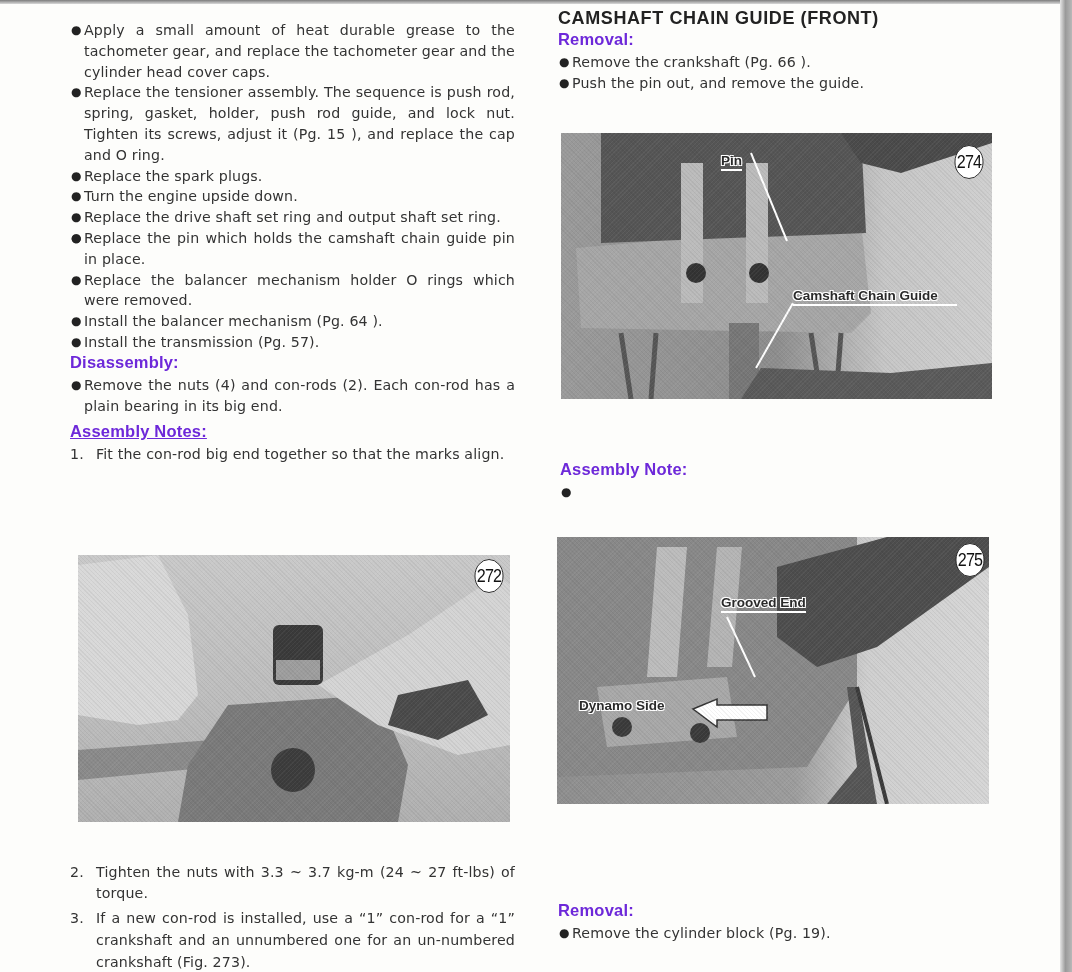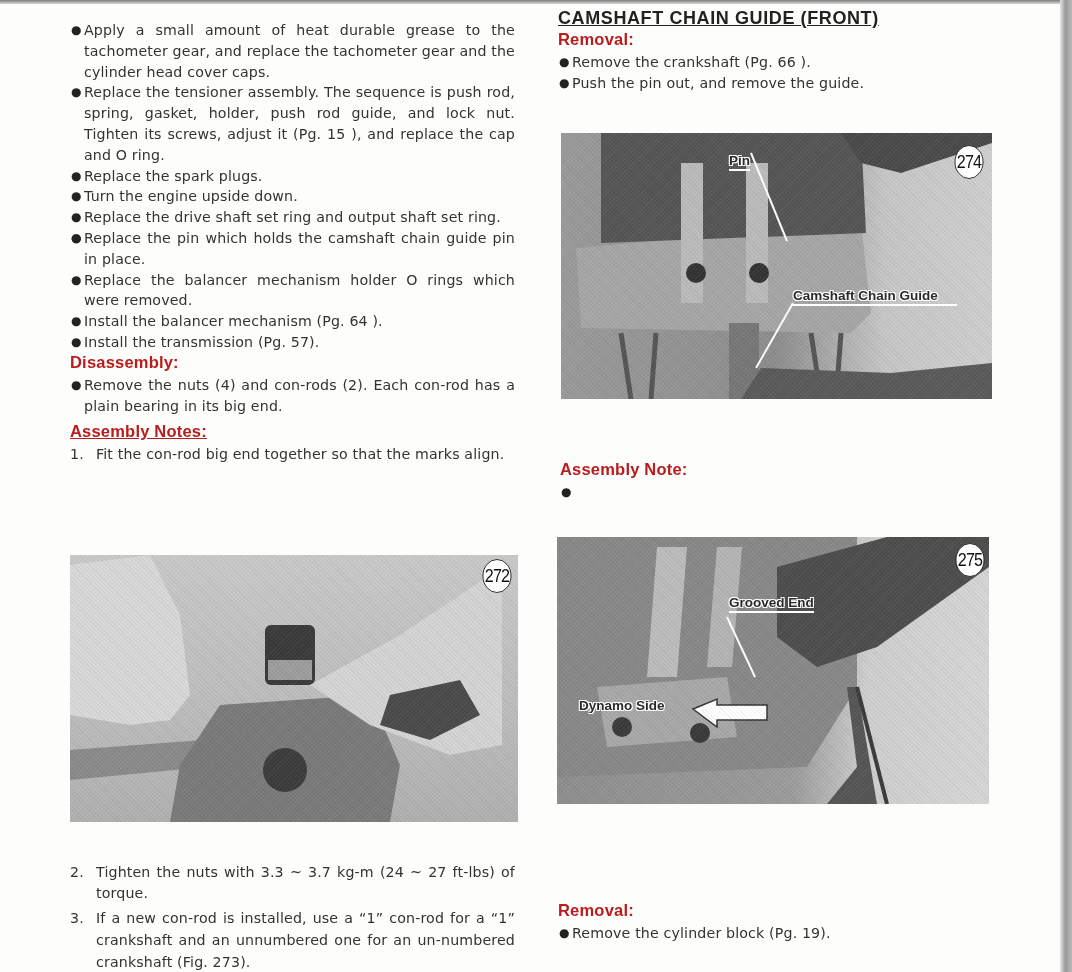--- a/index.html
+++ b/index.html
@@ -28,25 +28,25 @@
     }
     .bullet { position: relative; padding-left: 14px; text-align: justify; }
     .bullet .dot {
       position: absolute; left: 1px; top: 0; font-size: 12px; color: #222;
     }
     .num { position: relative; padding-left: 26px; text-align: justify; }
     .num .n { position: absolute; left: 0; top: 0; }
 
     .heading {
       font-family: "Liberation Sans", sans-serif; font-weight: bold;
-      font-size: 16.5px; color: #b91c1c; letter-spacing: 0.2px;
+      font-size: 16.5px; color: #6d28d9; letter-spacing: 0.2px;
     }
     .big-heading {
       font-family: "Liberation Sans", sans-serif; font-weight: bold;
-      font-size: 18px; color: #222; letter-spacing: 0.6px; text-decoration: underline;
+      font-size: 18px; color: #222; letter-spacing: 0.6px;
     }
 
     .photo {
       position: absolute; overflow: hidden;
       background: #bdbdbd;
     }
     .photo .grain {
       position: absolute; inset: 0;
       background-image: repeating-linear-gradient(45deg, rgba(0,0,0,0.05) 0 1px, transparent 1px 3px),
                         repeating-linear-gradient(-45deg, rgba(255,255,255,0.05) 0 1px, transparent 1px 3px);
@@ -92,21 +92,21 @@
       <div class="txt bullet"><span class="dot">●</span><span>Remove the nuts (4) and con-rods (2).  Each con-rod has a plain bearing in its big end.</span></div>
     </div>
 
   <div class="heading" style="margin-top:6px;text-decoration:underline;">Assembly Notes:</div>
   <div class="txt num" style="margin-top:3px;">
     <span class="n">1.</span>
     <span>Fit the con-rod big end together so that the marks align.</span>
   </div>
 </div>
 
-<div class="photo" style="left:70px; top:555px; width:432px; height:267px; background:linear-gradient(180deg,#c9c9c9 0%,#bcbcbc 60%,#b0b0b0 100%);padding-left:16px;">
+<div class="photo" style="left:78px; top:555px; width:432px; height:267px; background:linear-gradient(180deg,#c9c9c9 0%,#bcbcbc 60%,#b0b0b0 100%);">
   <svg width="432" height="267" style="position:absolute;left:0;top:0">
     <path d="M0 10 L80 0 L110 60 L120 140 L100 165 L60 170 L0 160 Z" fill="#d8d8d8"></path>
     <path d="M0 195 L200 180 L210 205 L0 225 Z" fill="#8a8a8a"></path>
     <rect x="195" y="70" width="50" height="60" rx="6" fill="#3a3a3a"></rect>
     <rect x="198" y="105" width="44" height="20" fill="#9d9d9d"></rect>
     <path d="M150 150 L300 140 L330 210 L320 267 L100 267 L110 210 Z" fill="#7a7a7a"></path>
     <circle cx="215" cy="215" r="22" fill="#3c3c3c"></circle>
     <path d="M240 130 L330 80 L420 20 L432 30 L432 190 L380 200 L300 170 Z" fill="#d4d4d4"></path>
     <path d="M320 140 L390 125 L410 160 L360 185 L310 170 Z" fill="#4a4a4a"></path>
   </svg>
@@ -143,21 +143,21 @@
     <circle cx="135" cy="140" r="10" fill="#333"></circle>
     <circle cx="198" cy="140" r="10" fill="#333"></circle>
     <path d="M60 200 L70 266 M95 200 L90 266 M250 200 L260 266 M280 200 L275 266" stroke="#555" stroke-width="5"></path>
     <rect x="168" y="190" width="30" height="76" fill="#777"></rect>
     <path d="M280 0 L431 0 L431 10 L340 40 L300 30 Z" fill="#4a4a4a"></path>
     <path d="M200 235 L330 240 L431 230 L431 266 L180 266 Z" fill="#5a5a5a"></path>
     <path d="M190 20 L226 108" stroke="#fff" stroke-width="2"></path>
     <path d="M232 170 L195 235" stroke="#fff" stroke-width="2"></path>
   </svg>
   <div class="grain"></div>
-  <div class="callout" style="left:168px; top:20px;">Pin</div>
+  <div class="callout" style="left:160px; top:20px;">Pin</div>
   <div class="callout" style="left:232px; top:155px; width:164px;">Camshaft Chain Guide</div>
   <div class="fig-badge" style="right:6px; top:12px;">274</div>
 </div>
 
 <div class="col" style="left:560px; top:460px; width:440px;">
   <div class="heading">Assembly Note:</div>
   <div id="assembly-note-list" style="margin-top:3px;">
       <div class="txt bullet"><span class="dot">●</span></div>
     </div>
 </div>
@@ -170,21 +170,21 @@
     <path d="M40 150 L170 140 L180 200 L50 210 Z" fill="#a8a8a8"></path>
     <circle cx="65" cy="190" r="10" fill="#3a3a3a"></circle>
     <circle cx="143" cy="196" r="10" fill="#3a3a3a"></circle>
     <path d="M220 30 L330 0 L432 0 L432 30 L320 110 L260 130 L220 100 Z" fill="#4d4d4d"></path>
     <path d="M290 150 L300 230 L270 267 L320 267 L300 150 Z" fill="#555"></path>
     <path d="M300 150 L330 267" stroke="#3a3a3a" stroke-width="4"></path>
     <path d="M170 80 L198 140" stroke="#fff" stroke-width="2"></path>
     <path d="M136 172 L160 162 L160 168 L210 168 L210 183 L160 183 L160 190 Z" fill="#fff" stroke="#333" stroke-width="1.5"></path>
   </svg>
   <div class="grain"></div>
-  <div class="callout" style="left:172px; top:58px;">Grooved End</div>
+  <div class="callout" style="left:164px; top:58px;">Grooved End</div>
   <div class="callout" style="left:22px; top:161px; border-bottom:none;">Dynamo Side</div>
   <div class="fig-badge" style="right:2px; top:6px;">275</div>
 </div>
 
 <div class="col" style="left:558px; top:900px; width:440px;">
   <div class="heading" style="margin-top:1px;">Removal:</div>
   <div id="rear-removal-list" style="margin-top:3px;">
       <div class="txt bullet"><span class="dot">●</span><span>Remove the cylinder block (Pg. 19).</span></div>
     </div>
 </div>

